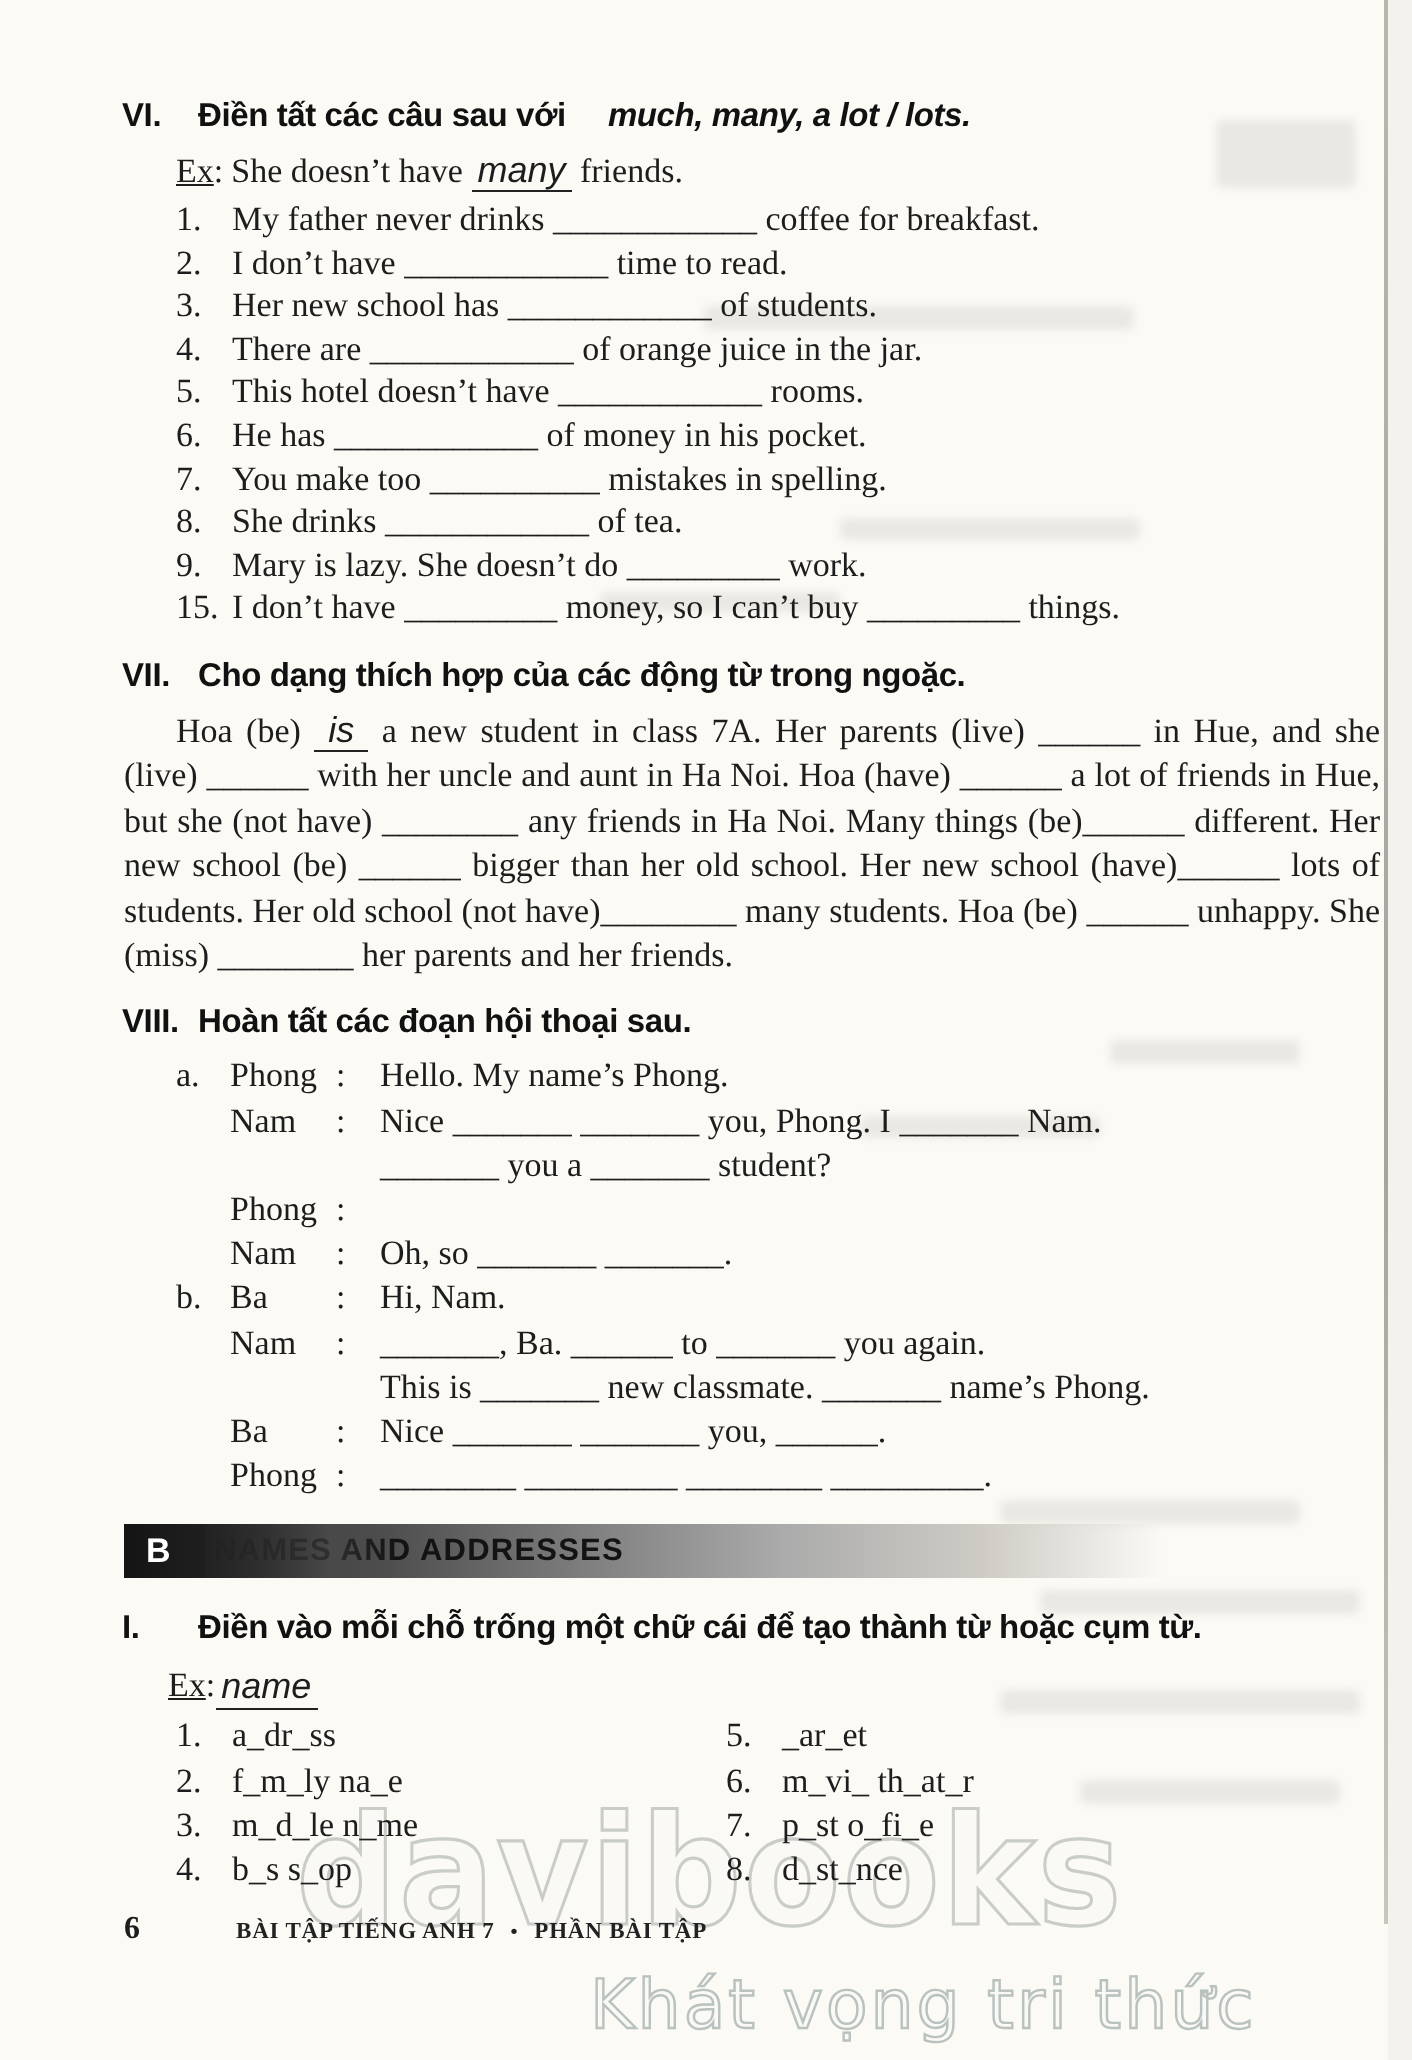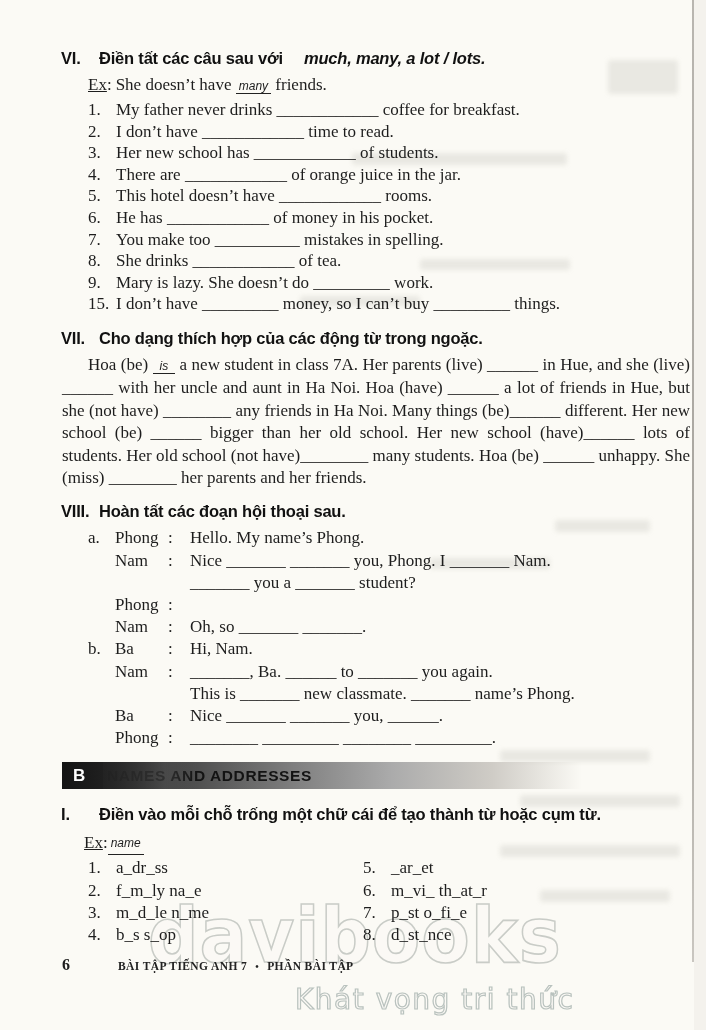--- a/index.html
+++ b/index.html
@@ -10,21 +10,21 @@
   
   .h-row{display:flex;font-family:"Liberation Sans",sans-serif;font-weight:bold;
          font-size:16.5px;letter-spacing:-0.2px;color:#111;margin:0 0 5px -1px;line-height:21px;}
   .h-num{min-width:38px;}
   .h-title .hi{font-style:italic;margin-left:21px;}
 
   
   .ex-line{margin-left:26px;line-height:22px;margin-bottom:2px;}
   .u{text-decoration:underline;}
   .ex-pre{margin-left:4px;}
-  .ans{font-family:"Liberation Sans",sans-serif;font-style:italic;font-size:12px;
+  .ans{font-family:"Liberation Sans",sans-serif;font-style:italic;font-size:18px;
        border-bottom:1.2px solid #222;padding:0 3px;}
 
   
   .list{margin-left:26px;}
   .item-row{display:flex;line-height:21.6px;}
   .item-num{min-width:28px;}
   .item-text{flex:1;}
 
   
   .par{text-align:justify;text-indent:26px;line-height:22.4px;margin-top:3px;}
@@ -62,21 +62,21 @@
   .pg{font-weight:bold;font-size:16px;min-width:56px;}
   .ftxt{font-weight:bold;font-size:11.5px;letter-spacing:0.4px;color:#222;}
   .fsep{font-size:10px;margin:0 8px;}
 
   
   .wm-brand{position:absolute;left:148px;top:891px;z-index:1;
             font-family:"DejaVu Sans",sans-serif;font-weight:bold;font-size:76px;letter-spacing:1px;
             color:rgba(251,250,245,0.1);-webkit-text-stroke:1.6px #c9ccc7;
             transform:scaleX(0.93);transform-origin:left top;white-space:nowrap;}
   .wm-slogan{position:absolute;left:295px;top:983px;z-index:1;
-             font-family:"DejaVu Sans",sans-serif;font-size:28px;letter-spacing:1.5px;
+             font-family:"DejaVu Sans",sans-serif;font-size:34px;letter-spacing:1.5px;
              color:rgba(251,250,245,0.1);-webkit-text-stroke:1.2px #b9c2be;white-space:nowrap;}
 
   
   .edge-line{position:absolute;left:692px;top:0;width:2px;height:962px;
              background:linear-gradient(#b9b6b0,#a7a49e 60%,#c9c6c0);z-index:3;}
   .edge-area{position:absolute;left:694px;top:0;right:0;height:100%;background:#f4f2ed;z-index:3;}
   .ghost{position:absolute;background:rgba(140,140,132,0.16);filter:blur(2.5px);z-index:0;border-radius:3px;}
 </style>
 </head>
 <body>

